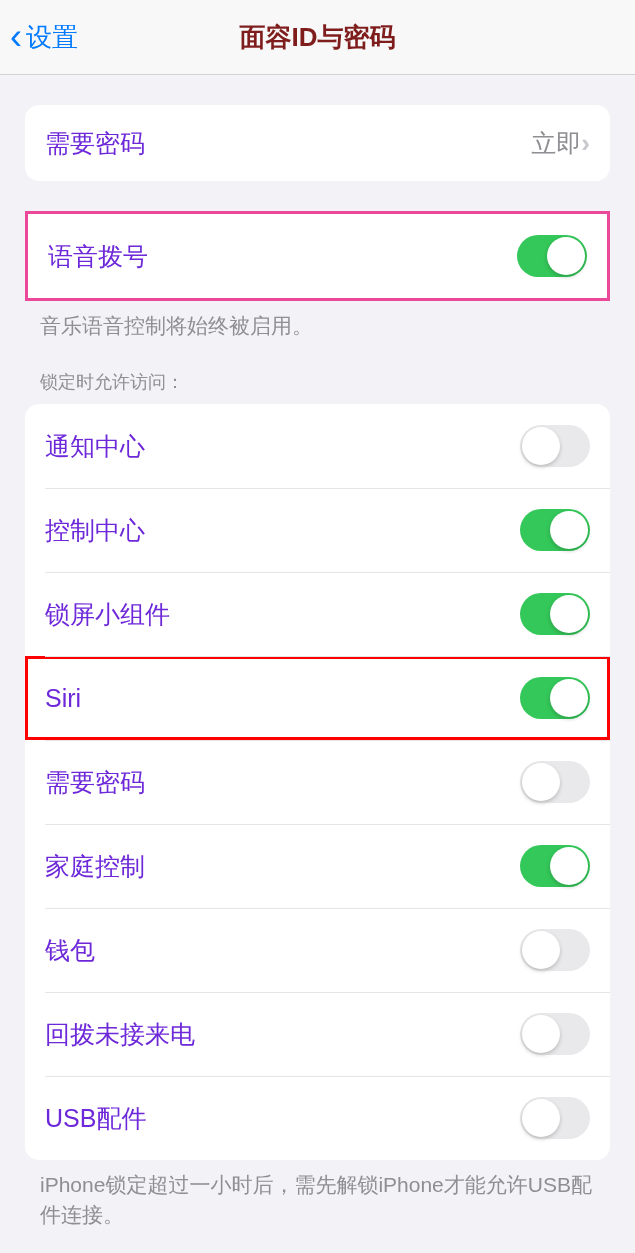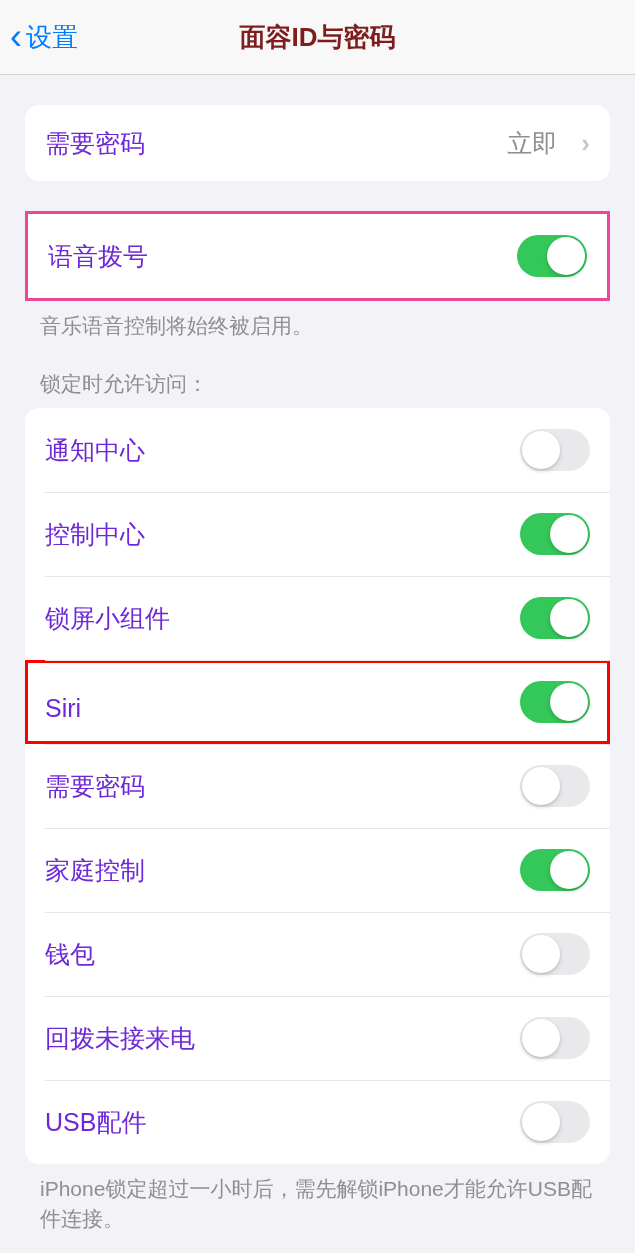--- a/index.html
+++ b/index.html
@@ -73,30 +73,29 @@
       position: absolute;
       top: 0;
       left: 20px;
       right: 0;
       height: 1px;
       background: #e5e5ea;
     }
     .row.highlighted-row {
       outline: 3px solid #ff0000;
       outline-offset: -3px;
-      align-items: flex-end;
     }
     .row-label {
       font-size: 25px;
       color: #6d28d9;
     }
     .row-right {
       display: flex;
       align-items: center;
-      gap: 24px;
+      gap: 0;
     }
     .row-detail {
       font-size: 25px;
       color: #8e8e93;
     }
     .chevron-right {
       color: #c7c7cc;
       font-size: 26px;
       font-weight: 600;
     }
@@ -129,21 +128,21 @@
     .switch.off .switch-knob {
       left: 2px;
     }
     .footer-text {
       font-size: 21px;
       color: #8e8e93;
       padding: 10px 40px 0 40px;
       line-height: 1.4;
     }
     .header-text {
-      font-size: 21px;
+      font-size: 18px;
       color: #8e8e93;
       padding: 0 40px 10px 40px;
     }
     .section-header-space {
       margin-top: 30px;
     }
   </style>
 </head>
 <body>
 

